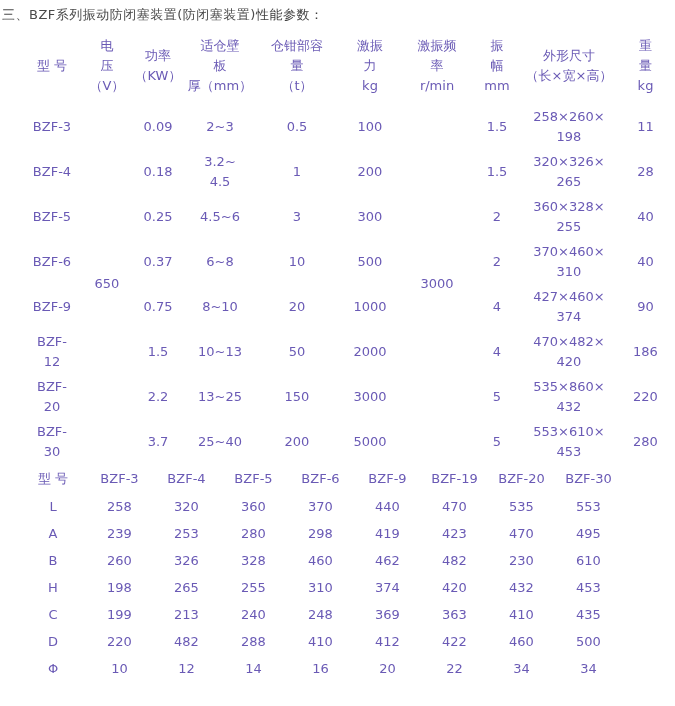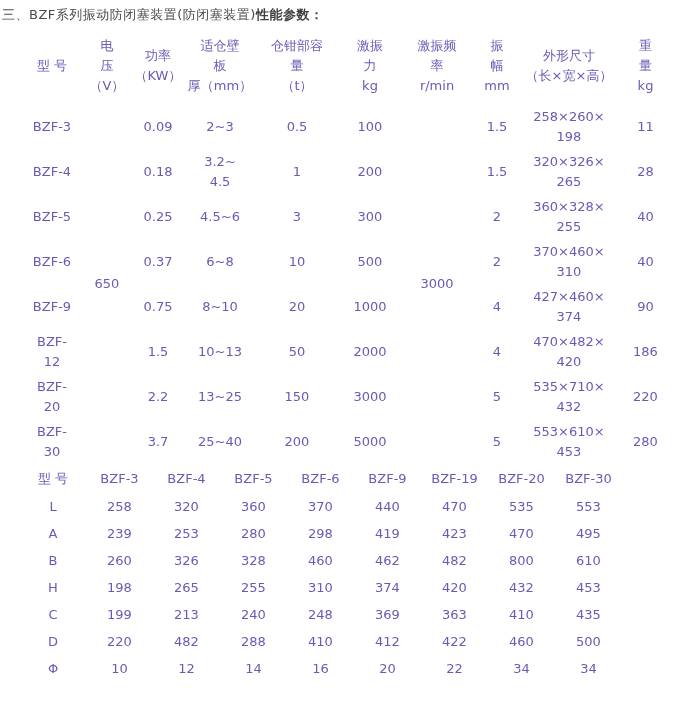--- a/index.html
+++ b/index.html
@@ -15,21 +15,21 @@
     background: #ffffff;
     overflow: hidden;
   }
   .section-title {
     font-size: 13px;
     color: #4a4a4a;
     margin: 6px 0 4px 2px;
     letter-spacing: 0.5px;
   }
   .section-title .bold-part {
-    font-weight: bold;
+    font-weight: normal;
     color: #3f3f3f;
   }
   table {
     border-collapse: collapse;
     table-layout: fixed;
     margin-left: 20px;
   }
   td, th {
     font-size: 13px;
     font-weight: normal;
@@ -174,21 +174,21 @@
         <td>186</td>
       </tr>
       <tr>
         <td>BZF-
 20</td>
         <td>2.2</td>
         <td>13~25</td>
         <td>150</td>
         <td>3000</td>
         <td>5</td>
-        <td>535×710×
+        <td>535×860×
 432</td>
         <td>220</td>
       </tr>
       <tr>
         <td>BZF-
 30</td>
         <td>3.7</td>
         <td>25~40</td>
         <td>200</td>
         <td>5000</td>
@@ -250,21 +250,21 @@
         <td>495</td>
       </tr>
       <tr>
         <td>B</td>
         <td>260</td>
         <td>326</td>
         <td>328</td>
         <td>460</td>
         <td>462</td>
         <td>482</td>
-        <td>800</td>
+        <td>230</td>
         <td>610</td>
       </tr>
       <tr>
         <td>H</td>
         <td>198</td>
         <td>265</td>
         <td>255</td>
         <td>310</td>
         <td>374</td>
         <td>420</td>

